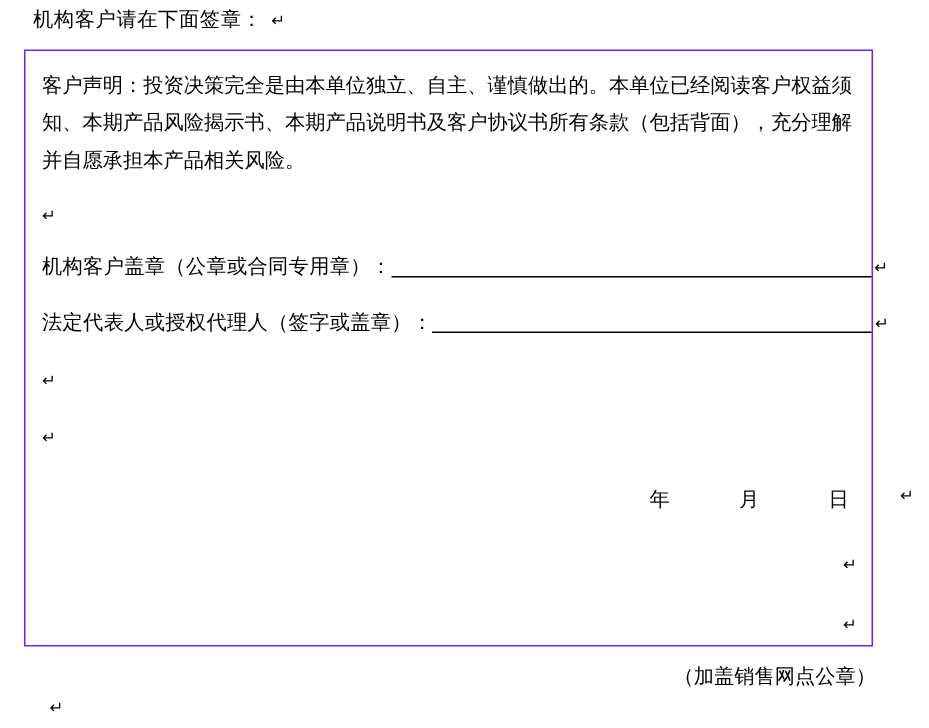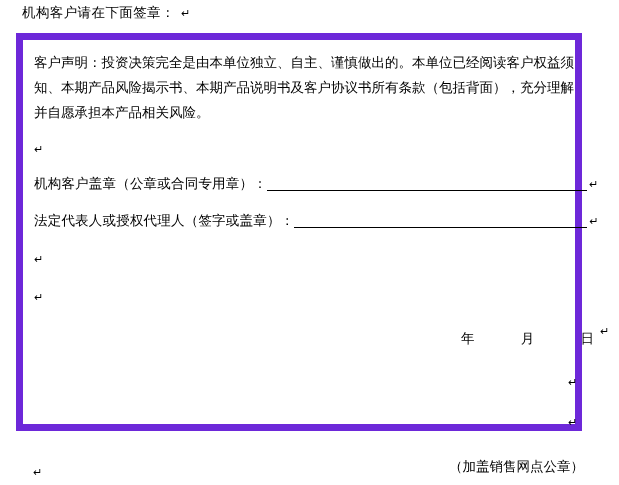--- a/index.html
+++ b/index.html
@@ -41,21 +41,21 @@
     margin-left: 6px;
   }
 
   
   .box {
     position: absolute;
     left: 16px;
     top: 33px;
     width: 566px;
     height: 398px;
-    border: 7px solid #6d28d9;
+    border: 1px solid #6d28d9;
     box-sizing: border-box;
   }
 
   .declaration {
     position: absolute;
     left: 11px;
     top: 10px;
     width: 540px;
     font-size: 13.5px;
     line-height: 25px;
@@ -95,21 +95,20 @@
   }
   .date-row .gap {
     display: inline-block;
     width: 46px;
   }
 
   .stamp-note {
     position: absolute;
     font-size: 13.5px;
     white-space: nowrap;
-    margin-top: 16px;
   }
 
   .outside-mark {
     position: absolute;
     font-family: "Liberation Sans", sans-serif;
     font-size: 11px;
   }
 </style>
 </head>
 <body>
@@ -137,21 +136,21 @@
     </div>
 
     <div class="blank-line" style="left:11px; top:212px;">
       <span class="pilcrow">↵</span>
     </div>
 
     <div class="blank-line" style="left:11px; top:250px;">
       <span class="pilcrow">↵</span>
     </div>
 
-    <div class="date-row" style="left:438px; top:290px;">
+    <div class="date-row" style="left:416px; top:290px;">
       <span>年</span><span class="gap"></span><span>月</span><span class="gap"></span><span>日</span>
     </div>
 
     <div class="blank-line" style="left:545px; top:335px;">
       <span class="pilcrow">↵</span>
     </div>
 
     <div class="blank-line" style="left:545px; top:375px;">
       <span class="pilcrow">↵</span>
     </div>

